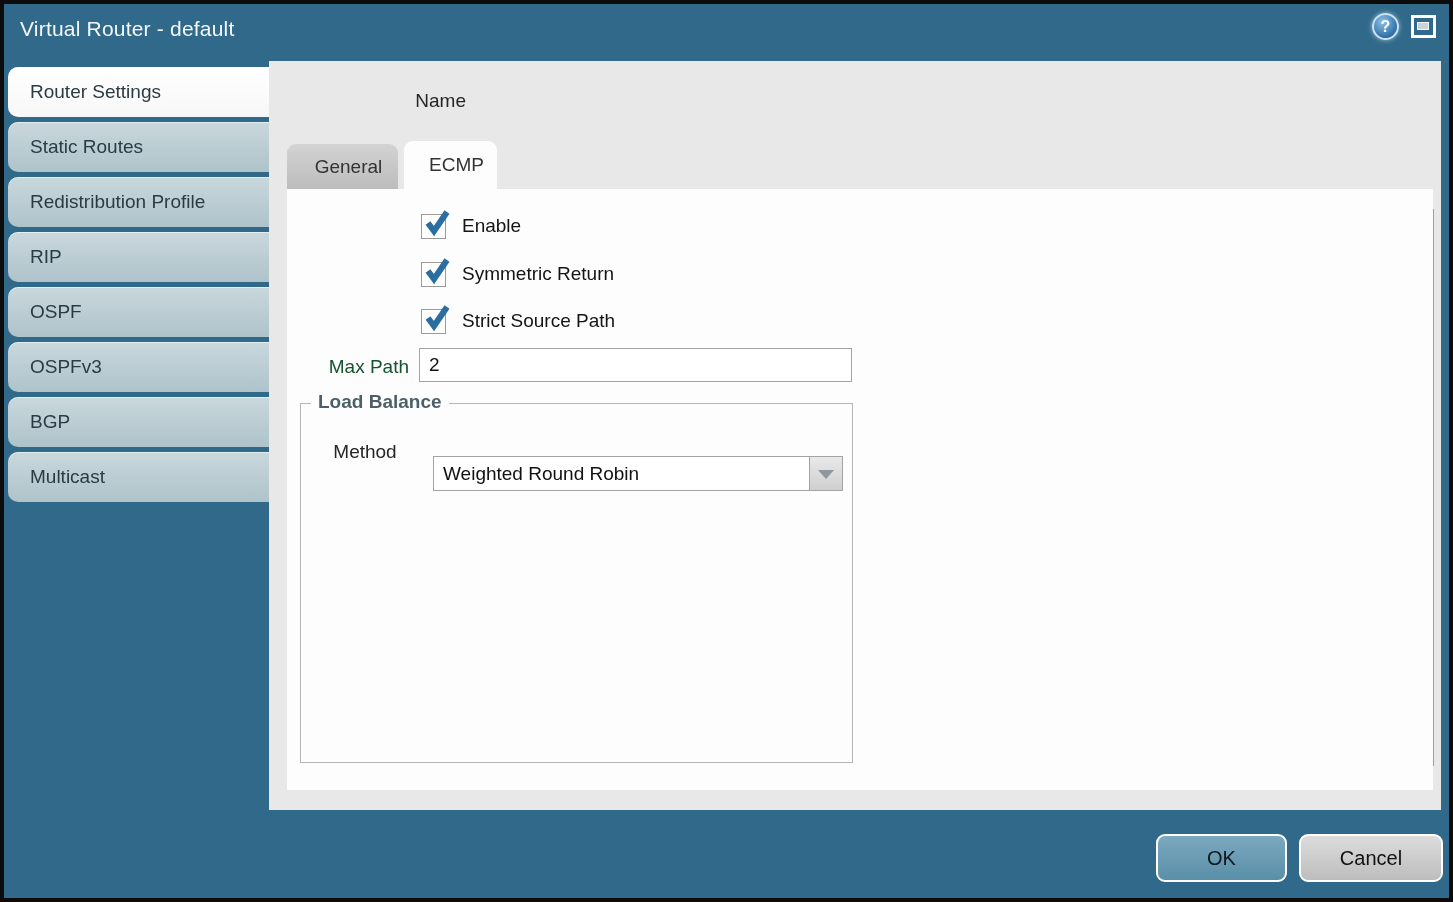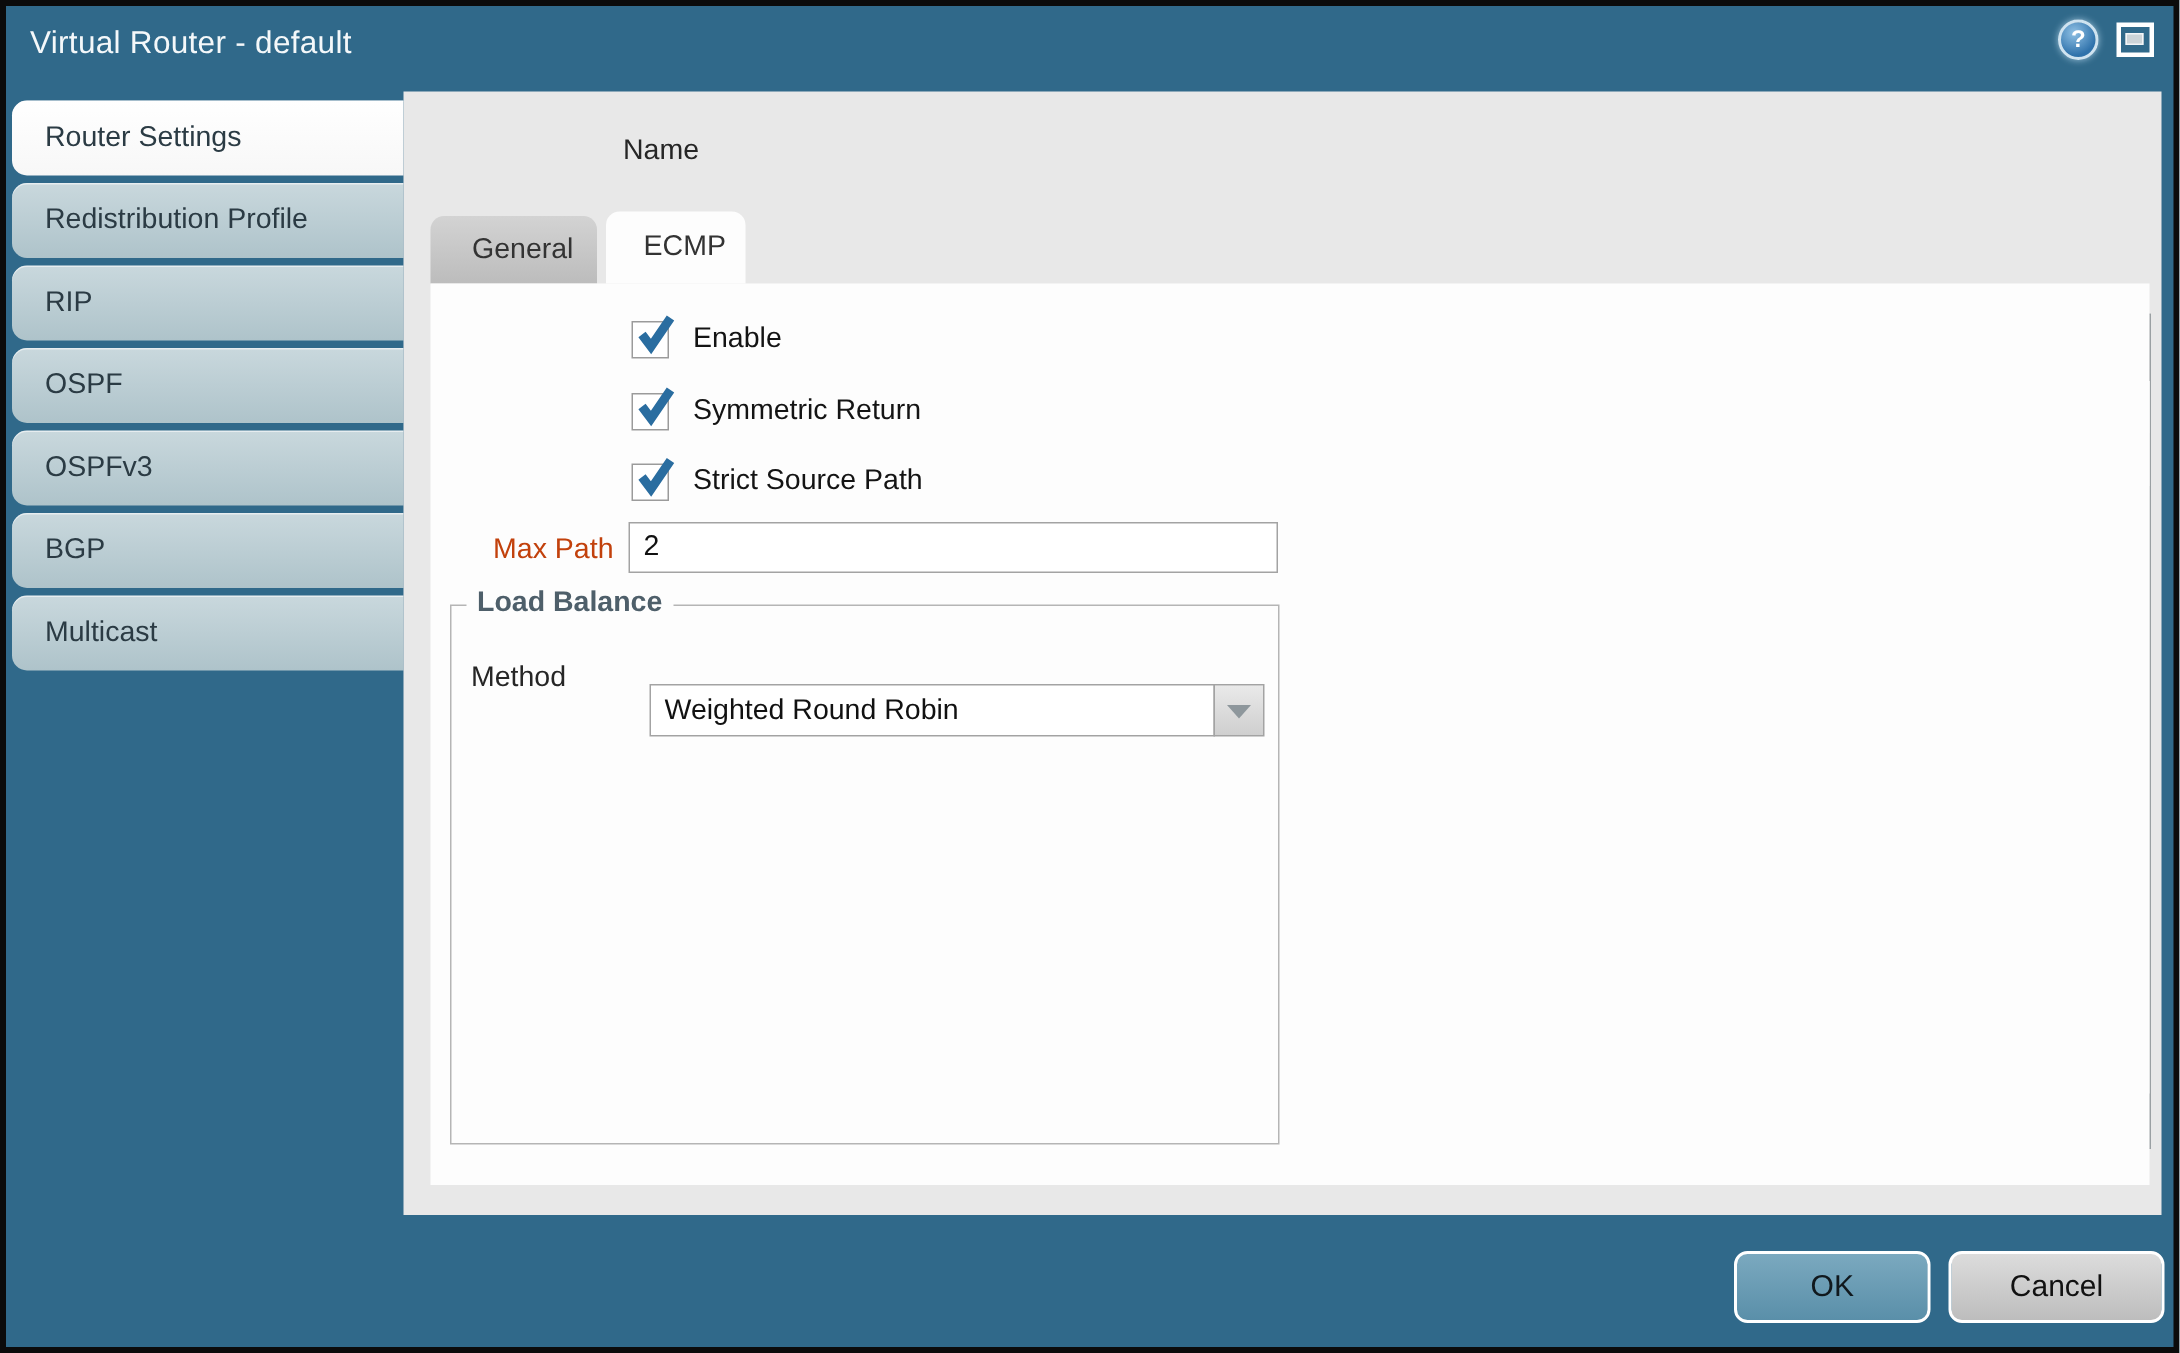--- a/index.html
+++ b/index.html
@@ -63,37 +63,37 @@
   
   .cb-row { position:absolute; left:134px; display:flex; align-items:center; gap:16px; height:28px; }
   .cb-row.r0 { top:23px; } .cb-row.r1 { top:71px; } .cb-row.r2 { top:118px; }
   .checkbox {
     position:relative; width:25px; height:25px; background:#fff;
     border:1px solid #9b9b9b; flex:0 0 auto; cursor:pointer;
   }
   .checkbox svg { position:absolute; left:1px; top:-5px; overflow:visible; }
   .cb-label { font-size:19px; color:#141414; }
 
-  .maxpath-label { position:absolute; left:0; top:167px; width:122px; text-align:right; font-size:19px; color:#c2410c; }
+  .maxpath-label { position:absolute; left:0; top:167px; width:122px; text-align:right; font-size:19px; color:#14532d; }
   .maxpath-input {
     position:absolute; left:132px; top:159px; width:433px; height:34px;
     border:1px solid #a3a3a3; background:#fff; font-size:19px; padding:0 9px;
     font-family:"Liberation Sans", sans-serif; color:#111;
   }
 
   
   .lb-fieldset {
     position:absolute; left:13px; top:214px; width:553px; height:360px;
     border:1px solid #b5b5b5;
   }
   .lb-legend {
     position:absolute; left:10px; top:-13px; background:#fdfdfd; padding:0 7px;
     font-size:19px; font-weight:bold; color:#4e5f6a;
   }
-  .method-label { position:absolute; left:13px; top:37px; width:122px; text-align:left; font-size:19px; color:#262626; }
+  .method-label { position:absolute; left:3px; top:37px; width:122px; text-align:center; font-size:19px; color:#262626; }
   .method-combo { position:absolute; left:132px; top:28px; width:410px; height:35px;margin-top:24px; }
   .method-input {
     position:absolute; left:0; top:0; width:377px; height:35px;
     border:1px solid #a3a3a3; background:#fff; font-size:19px; padding:0 9px;
     font-family:"Liberation Sans", sans-serif; color:#111;
   }
   .combo-arrow {
     position:absolute; right:0; top:0; width:34px; height:35px;
     background:linear-gradient(#e9e9e9,#cfcfcf); border:1px solid #a3a3a3; cursor:pointer;
   }
@@ -159,20 +159,21 @@
   <div class="titlebar">
     <span class="title">Virtual Router - default</span>
     <div class="help-icon">?</div>
     <div class="window-icon">
       <div class="inner"></div>
     </div>
   </div>
 
   <div class="sidebar">
     <div class="side-item active">Router Settings</div>
+    <div class="side-item">Static Routes</div>
     <div class="side-item">Redistribution Profile</div>
     <div class="side-item">RIP</div>
     <div class="side-item">OSPF</div>
     <div class="side-item">OSPFv3</div>
     <div class="side-item">BGP</div>
     <div class="side-item">Multicast</div>
   </div>
 
   <div class="main-panel">
 

